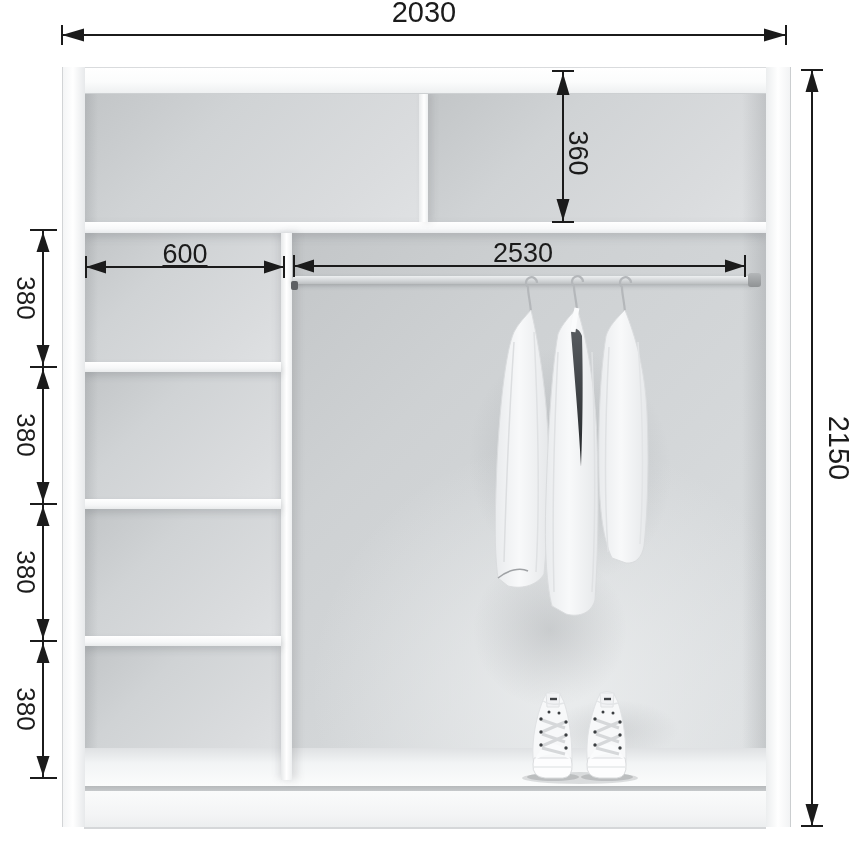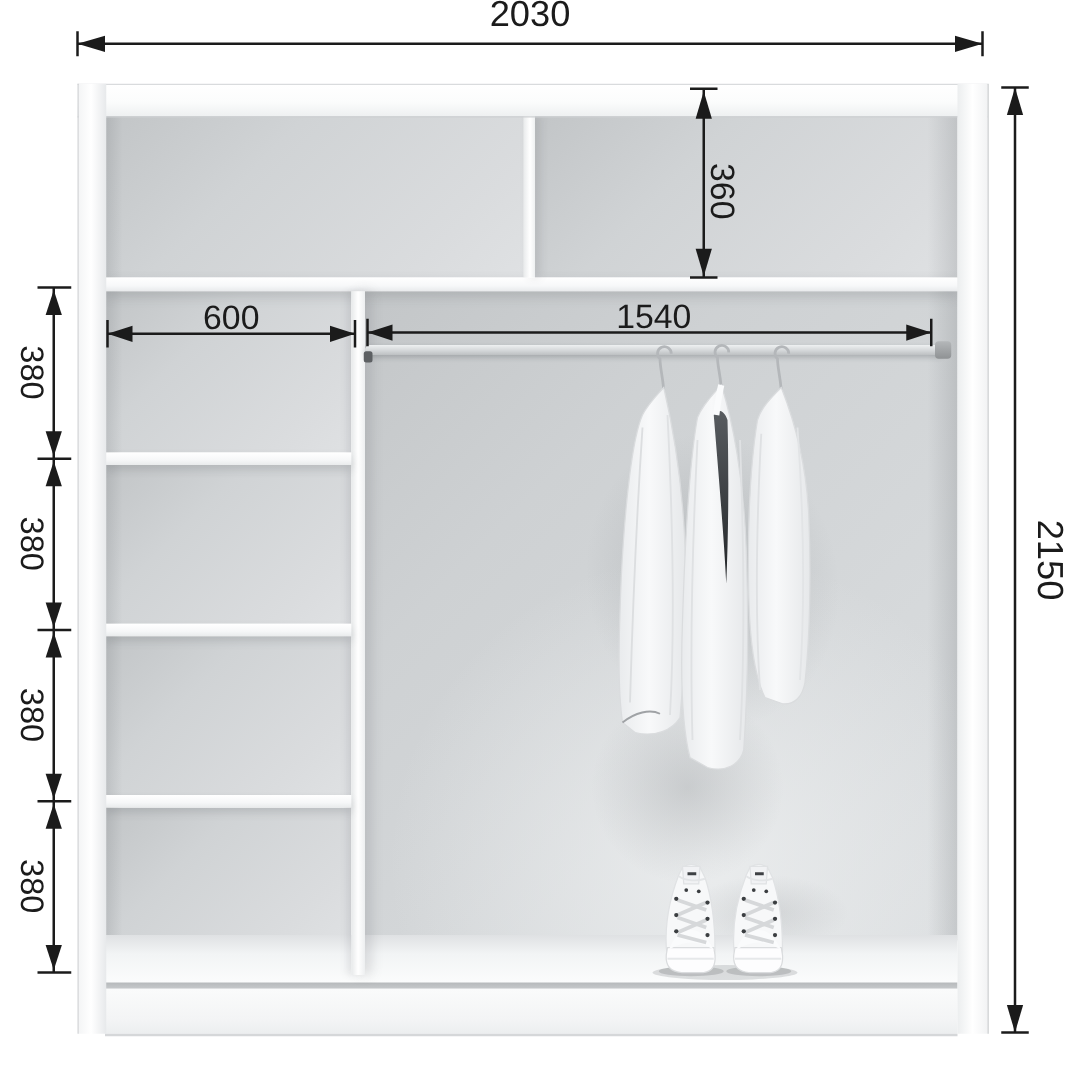--- a/index.html
+++ b/index.html
@@ -77,21 +77,21 @@
     background:#5d6063;}
 
   
   .dim-label{position:absolute;text-align:center;white-space:nowrap;color:#1b1b1b;}
   .fs-big{font-size:29px;line-height:30px;}
   .fs-mid{font-size:27px;line-height:28px;}
   .rot{transform:rotate(90deg);}
   .lab-2030{left:324px;top:-3px;width:200px;height:30px;}
   .lab-2150{left:779px;top:433px;width:120px;height:30px;}
   .lab-360{left:538px;top:139px;width:80px;height:28px;}
-  .lab-600{left:125px;top:240px;width:120px;height:28px;}
+  .lab-600{left:125px;top:240px;width:120px;height:28px;text-decoration:underline;}
   .lab-1380{left:453px;top:239px;width:140px;height:28px;}
   .lab-380{width:80px;height:26px;left:-14px;font-size:26px;line-height:26px;}
   .lab-380-1{top:285px;} .lab-380-2{top:422px;} .lab-380-3{top:559px;} .lab-380-4{top:696px;}
 
   .dims-svg{left:0;top:0;width:868px;height:868px;pointer-events:none;}
   .dims-svg line{stroke:#1b1b1b;stroke-width:2;}
   .dims-svg polygon{fill:#1b1b1b;stroke:none;}
 </style>
 </head>
 <body>
@@ -259,19 +259,19 @@
       <polygon points="43,639 36.5,619 49.5,619"></polygon>
       <polygon points="43,643 36.5,663 49.5,663"></polygon>
       <polygon points="43,776 36.5,756 49.5,756"></polygon>
     </g>
   </svg>
 
   <div class="dim-label fs-big lab-2030">2030</div>
   <div class="dim-label fs-big rot lab-2150">2150</div>
   <div class="dim-label fs-mid rot lab-360">360</div>
   <div class="dim-label fs-mid lab-600">600</div>
-  <div class="dim-label fs-mid lab-1380">1540</div>
+  <div class="dim-label fs-mid lab-1380">2530</div>
   <div class="dim-label rot lab-380 lab-380-1">380</div>
   <div class="dim-label rot lab-380 lab-380-2">380</div>
   <div class="dim-label rot lab-380 lab-380-3">380</div>
   <div class="dim-label rot lab-380 lab-380-4">380</div>
 
 </div>
 
 </body></html>

